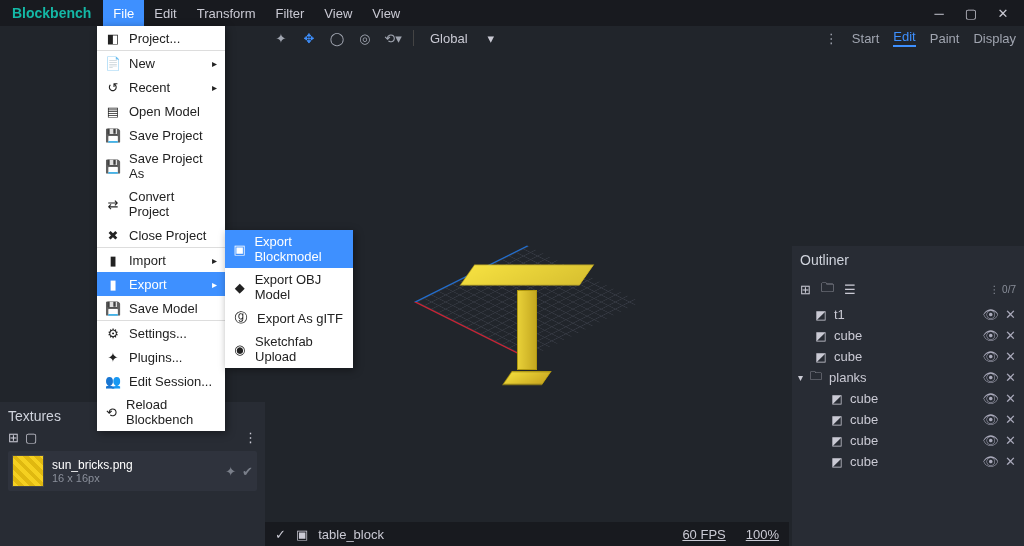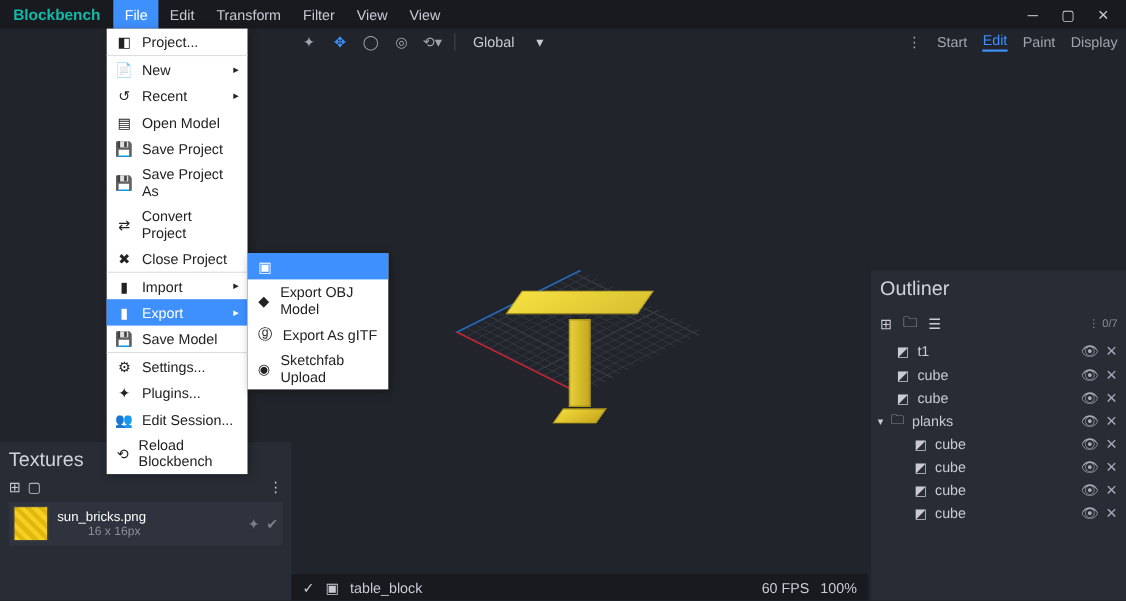--- a/index.html
+++ b/index.html
@@ -35,41 +35,41 @@
   .ground { position: absolute; bottom: 140px; left: 50%; transform: translateX(-50%) rotateX(60deg) rotateZ(45deg); width: 160px; height: 160px; background:
     repeating-linear-gradient(0deg, #353942 0 1px, transparent 1px 10px),
     repeating-linear-gradient(90deg, #353942 0 1px, transparent 1px 10px);
     border-left: 2px solid #1f6dd0; border-bottom: 2px solid #c23; }
   .model { position: absolute; top: 210px; left: 50%; transform: translateX(-50%); }
   .m-top { width: 120px; height: 30px; background: linear-gradient(135deg,#f5e040,#d8c030); transform: skewX(-35deg) rotateX(45deg); border: 1px solid #c0a820; }
   .m-pillar { width: 20px; height: 80px; background: linear-gradient(90deg,#e8d038,#c4a820); margin: 0 auto; border: 1px solid #b09810; }
   .m-base { width: 40px; height: 16px; background: linear-gradient(135deg,#f0da3a,#caa820); margin: 0 auto; transform: skewX(-35deg) rotateX(30deg); border: 1px solid #b09810; }
 
   .textures-panel { position: absolute; left: 0; bottom: 0; width: 265px; top: 402px; background: #282c34; padding: 6px 8px; }
-  .panel-title { color: #cfd3dc; font-size: 18px; margin-bottom: 6px; }
+  .panel-title { color: #cfd3dc; font-size: 14px; margin-bottom: 6px; }
   .tex-tools { display: flex; gap: 6px; align-items: center; margin-bottom: 6px; }
   .tex-more { margin-left: auto; }
   .tex-item { display: flex; align-items: center; gap: 8px; background: #2f333d; padding: 4px; border-radius: 2px; }
   .tex-thumb { width: 32px; height: 32px; background:
     repeating-linear-gradient(45deg,#f5d020 0 4px,#e0b810 4px 8px); border: 1px solid #444; }
   .tex-name { font-size: 12px; color: #fff; }
-  .tex-dim { font-size: 11px; color: #8a8f9a; margin-left: 28px; }
+  .tex-dim { font-size: 11px; color: #8a8f9a; }
   .tex-icons { margin-left: auto; display: flex; gap: 6px; color: #7a7f8a; }
 
   .outliner-panel { position: absolute; right: 0; top: 246px; width: 232px; bottom: 0; background: #282c34; padding: 6px 8px; }
   .out-head { display: flex; align-items: center; gap: 10px; padding: 4px 0; }
   .out-count { margin-left: auto; color: #8a8f9a; font-size: 10px; }
   .out-row { display: flex; align-items: center; gap: 6px; padding: 3px 0; cursor: pointer; }
   .out-row .eye { margin-left: auto; display: flex; gap: 6px; color: #aab; }
   .indent1 { padding-left: 14px; }
   .indent2 { padding-left: 30px; }
   .obj-icon { width: 14px; height: 14px; display: inline-flex; align-items: center; justify-content: center; font-size: 12px; }
 
   .statusbar { position: absolute; bottom: 0; left: 265px; width: 524px; height: 24px; background: #181a1f; display: flex; align-items: center; padding: 0 10px; gap: 10px; color: #cacad4; }
-  .status-right { margin-left: auto; display: flex; gap: 10px; }
+  .status-right { margin-left: auto; display: flex; gap: 20px; text-decoration: underline; }
 </style>
 </head>
 <body>
 
 <div class="titlebar">
   <div class="app-title">Blockbench</div>
   <div class="menubar">
     <div class="menu-item active">File</div>
     <div class="menu-item">Edit</div>
     <div class="menu-item">Transform</div>
@@ -147,20 +147,21 @@
     </div>
     <div class="dd-item">
       <span class="dd-icon">⟲</span>
       <span>Reload Blockbench</span>
     </div>
   </div>
 
 <div class="submenu" id="export-sm">
     <div class="dd-item highlight">
       <span class="dd-icon">▣</span>
+      <span>Export Blockmodel</span>
     </div>
     <div class="dd-item">
       <span class="dd-icon">◆</span>
       <span>Export OBJ Model</span>
     </div>
     <div class="dd-item">
       <span class="dd-icon">ⓖ</span>
       <span>Export As gITF</span>
     </div>
     <div class="dd-item">

